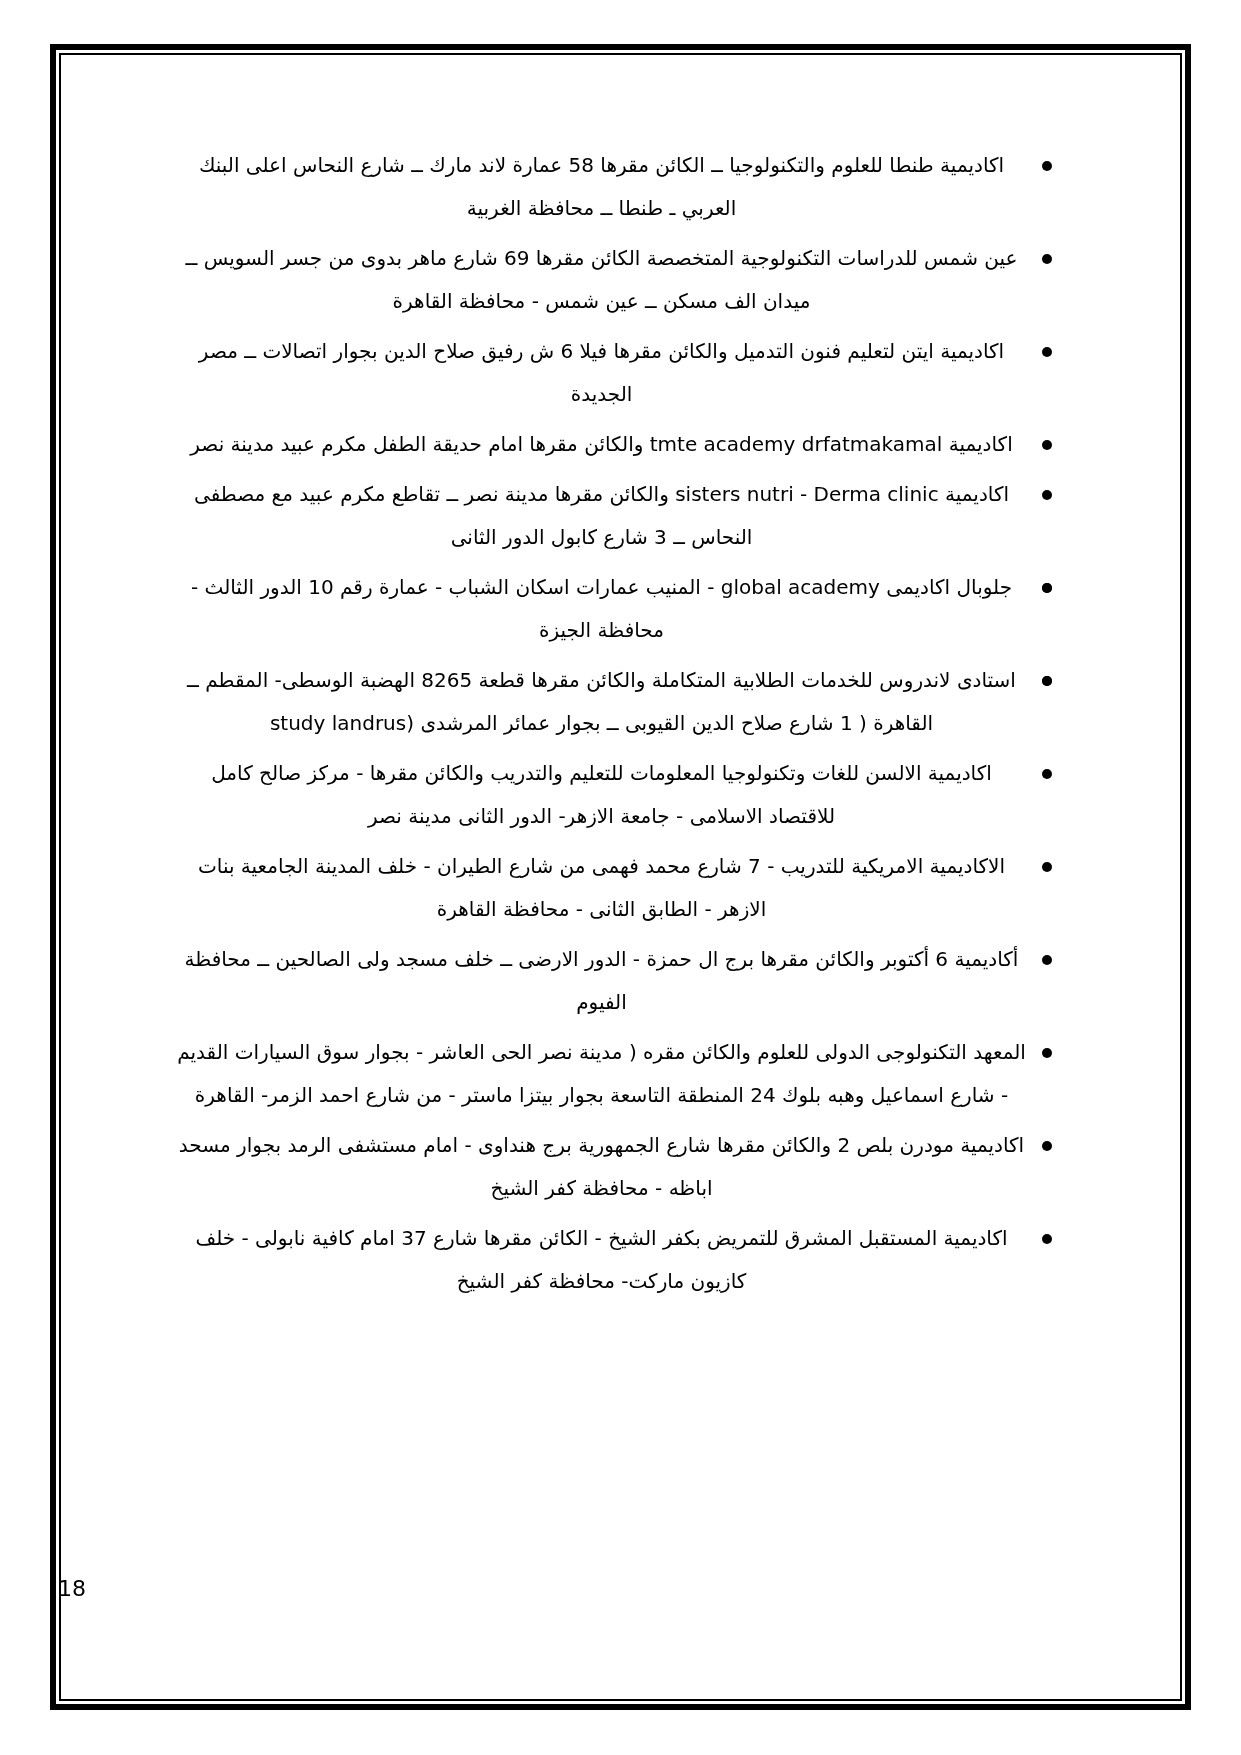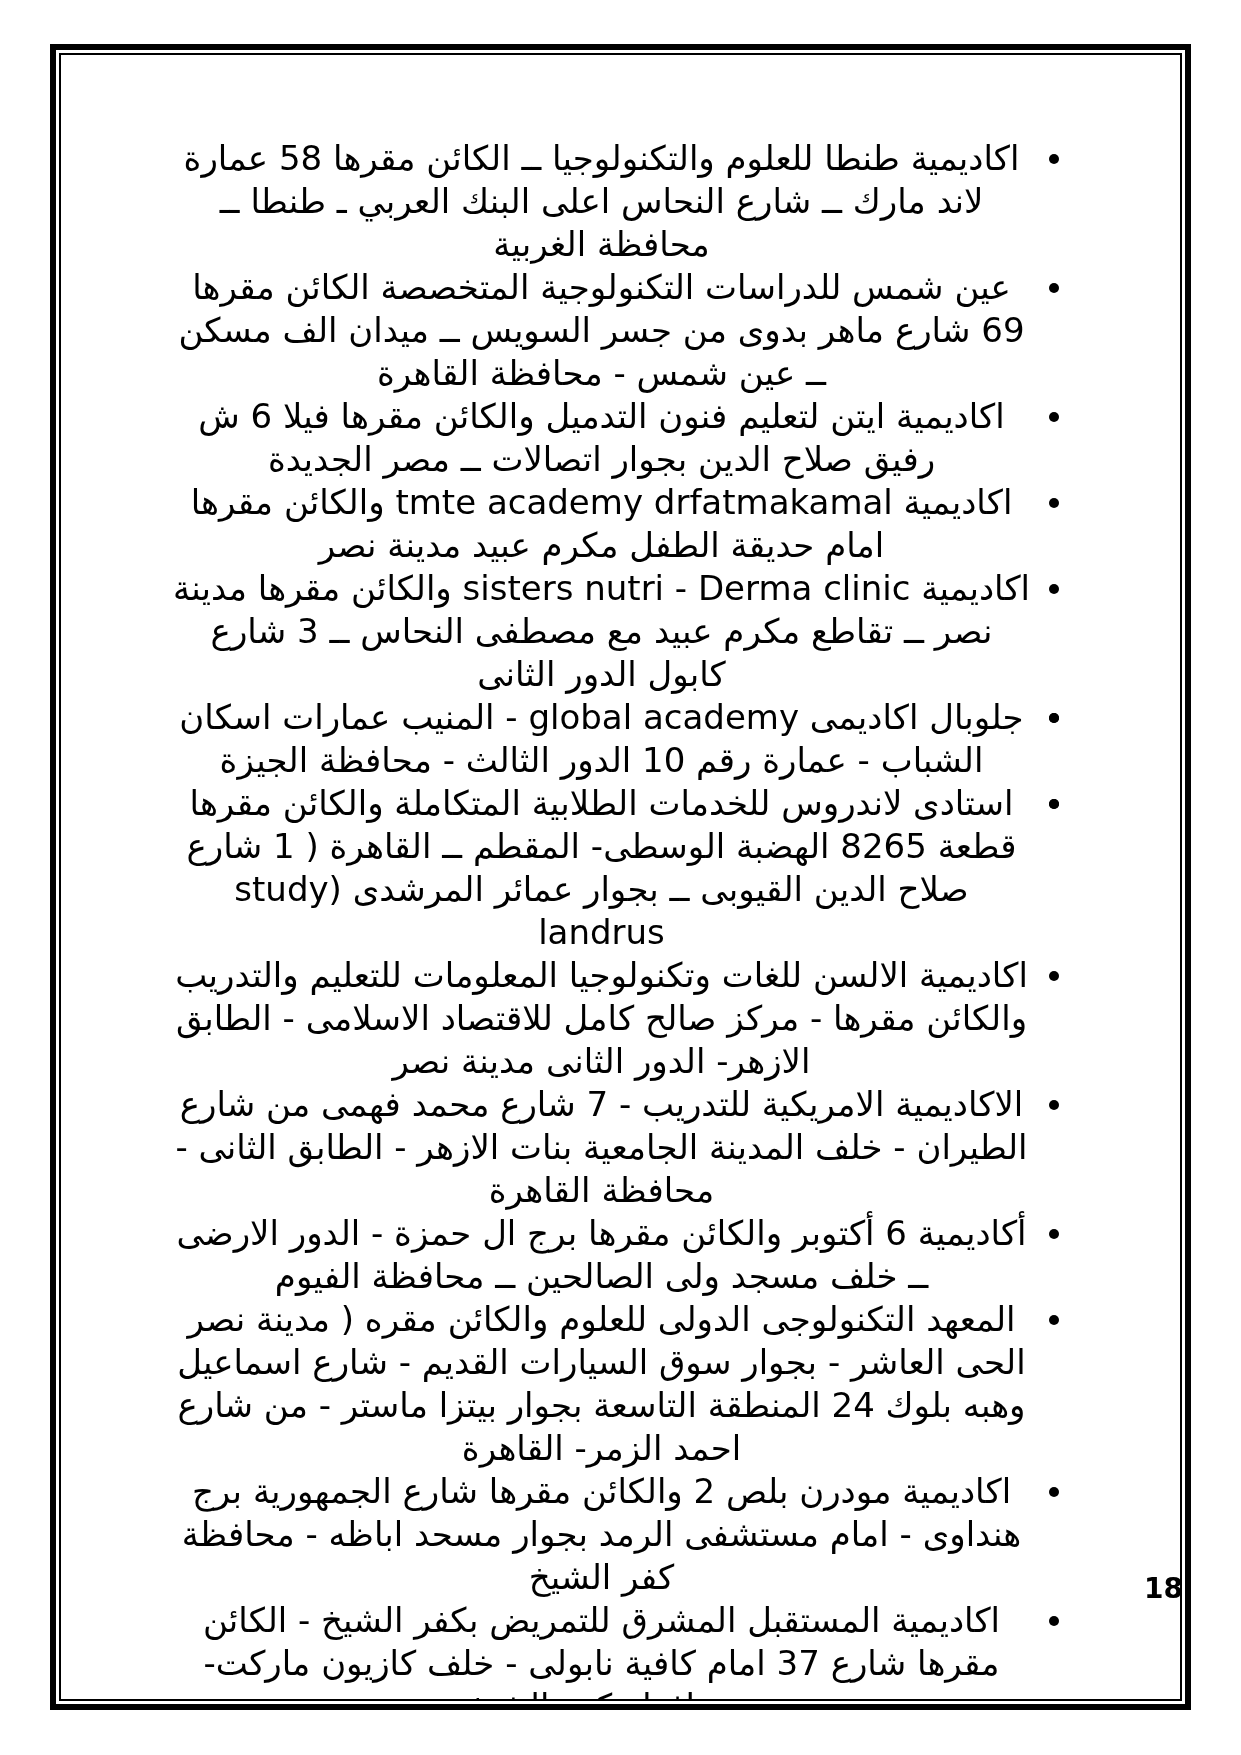--- a/index.html
+++ b/index.html
@@ -43,44 +43,43 @@
     direction: rtl;
   }
   ul.bullet-list {
     list-style: none;
     margin: 0;
     padding: 0;
   }
   ul.bullet-list li {
     position: relative;
     text-align: center;
-    font-size: 34px;
+    font-size: 20px;
     line-height: 43px;
-    margin: 0;
+    margin: 7px;
     padding: 0;
   }
   .dot {
     position: absolute;
     top: 17px;
     right: -26px;
     width: 10px;
     height: 10px;
     background: #000000;
     border-radius: 50%;
   }
   .page-number {
     position: absolute;
     bottom: 95px;
     left: 0;
     width: 100%;
-    text-align: right;
-    font-size: 28px;
+    text-align: left;
+    font-size: 22px;
     line-height: 30px;
     direction: ltr;
-    font-weight: bold;
   }
 </style>
 </head>
 <body>
 
 <div class="page-frame">
   <div class="page-frame-inner"></div>
 </div>
 
 <div class="content">
@@ -88,21 +87,21 @@
     <ul class="bullet-list">
       <li><span class="dot"></span><span>اكاديمية طنطا للعلوم والتكنولوجيا ــ الكائن مقرها 58 عمارة لاند مارك ــ شارع النحاس اعلى البنك العربي ـ طنطا ــ محافظة الغربية</span></li>
       <li><span class="dot"></span><span>عين شمس للدراسات التكنولوجية المتخصصة الكائن مقرها 69 شارع ماهر بدوى من جسر السويس ــ ميدان الف مسكن ــ عين شمس - محافظة القاهرة</span></li>
       <li><span class="dot"></span><span>اكاديمية ايتن لتعليم فنون التدميل والكائن مقرها فيلا 6  ش رفيق صلاح الدين بجوار اتصالات ــ مصر الجديدة</span></li>
       <li><span class="dot"></span><span>اكاديمية tmte academy drfatmakamal والكائن مقرها امام حديقة الطفل مكرم عبيد مدينة نصر</span></li>
       <li><span class="dot"></span><span>اكاديمية sisters nutri - Derma clinic والكائن مقرها مدينة نصر ــ تقاطع مكرم عبيد مع مصطفى النحاس ــ 3 شارع كابول الدور الثانى</span></li>
       <li><span class="dot"></span></li>
       <li><span class="dot"></span><span>جلوبال اكاديمى global academy - المنيب عمارات اسكان الشباب - عمارة رقم 10 الدور الثالث - محافظة الجيزة</span></li>
       <li><span class="dot"></span></li>
       <li><span class="dot"></span><span>استادى لاندروس للخدمات الطلابية المتكاملة والكائن مقرها قطعة 8265 الهضبة الوسطى- المقطم ــ القاهرة ( 1 شارع صلاح الدين القيوبى ــ بجوار عمائر المرشدى (study landrus</span></li>
-      <li><span class="dot"></span><span>اكاديمية الالسن للغات وتكنولوجيا المعلومات للتعليم والتدريب والكائن مقرها - مركز صالح كامل للاقتصاد الاسلامى - الطابق الازهر- الدور الثانى مدينة نصر</span></li>
+      <li><span class="dot"></span><span>اكاديمية الالسن للغات وتكنولوجيا المعلومات للتعليم والتدريب والكائن مقرها - مركز صالح كامل للاقتصاد الاسلامى - جامعة الازهر- الدور الثانى مدينة نصر</span></li>
       <li><span class="dot"></span><span>الاكاديمية الامريكية للتدريب - 7 شارع محمد فهمى من شارع الطيران - خلف المدينة الجامعية بنات الازهر - الطابق الثانى - محافظة القاهرة</span></li>
       <li><span class="dot"></span><span>أكاديمية 6 أكتوبر والكائن مقرها برج ال حمزة - الدور الارضى ــ خلف مسجد ولى الصالحين ــ محافظة الفيوم</span></li>
       <li><span class="dot"></span><span>المعهد التكنولوجى الدولى للعلوم والكائن مقره ( مدينة نصر الحى العاشر - بجوار سوق السيارات القديم - شارع اسماعيل وهبه بلوك 24 المنطقة التاسعة بجوار بيتزا ماستر - من شارع احمد الزمر- القاهرة</span></li>
       <li><span class="dot"></span><span>اكاديمية مودرن بلص 2 والكائن مقرها شارع الجمهورية برج هنداوى - امام مستشفى الرمد بجوار مسحد اباظه - محافظة كفر الشيخ</span></li>
       <li><span class="dot"></span><span>اكاديمية المستقبل المشرق للتمريض بكفر الشيخ - الكائن مقرها شارع 37 امام كافية نابولى - خلف كازيون ماركت- محافظة كفر الشيخ</span></li>
     </ul>
   </div>
   <div class="page-number">18</div>
 </div>
 

